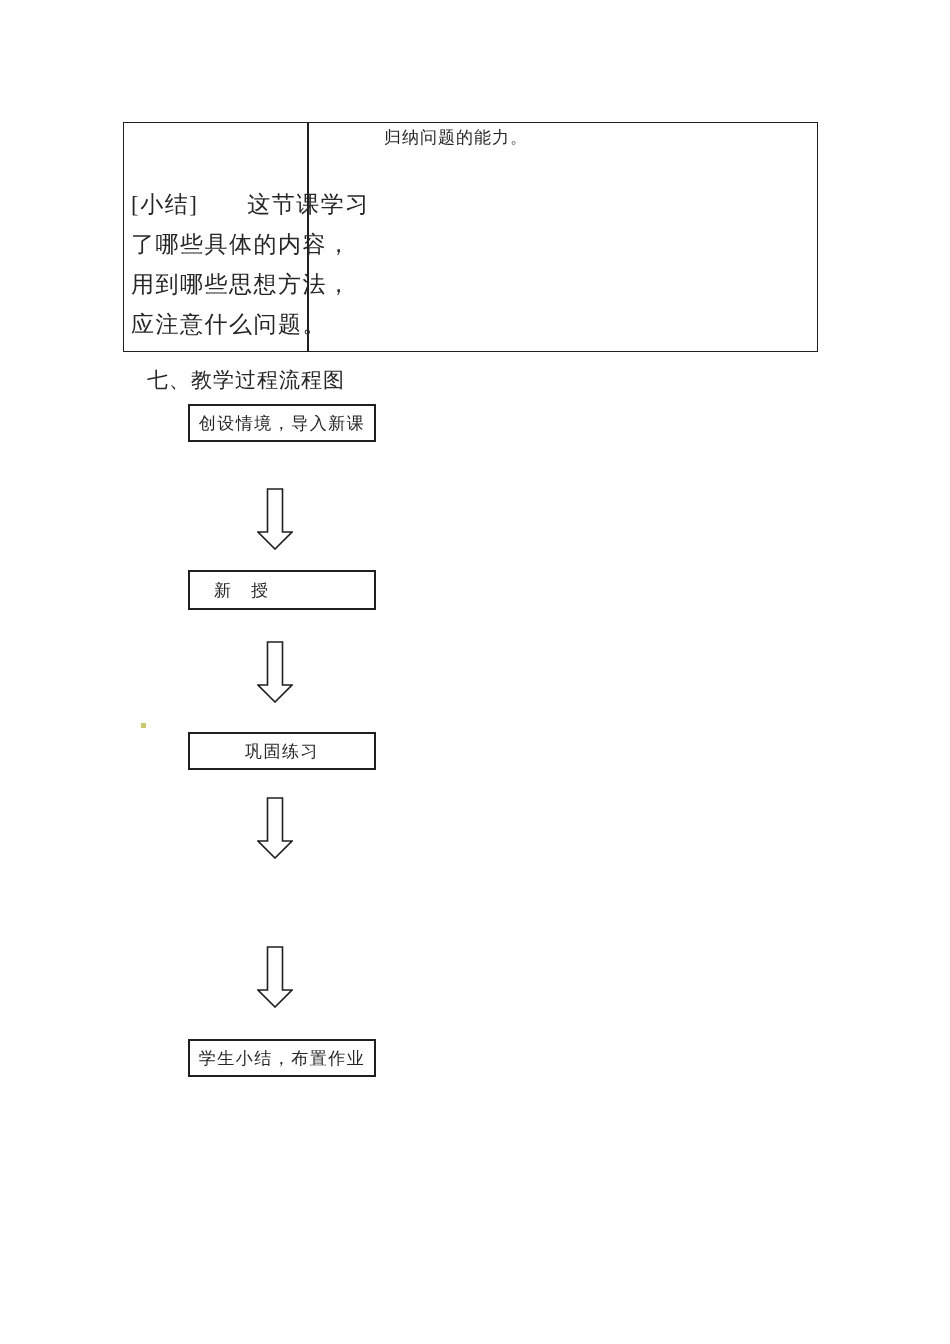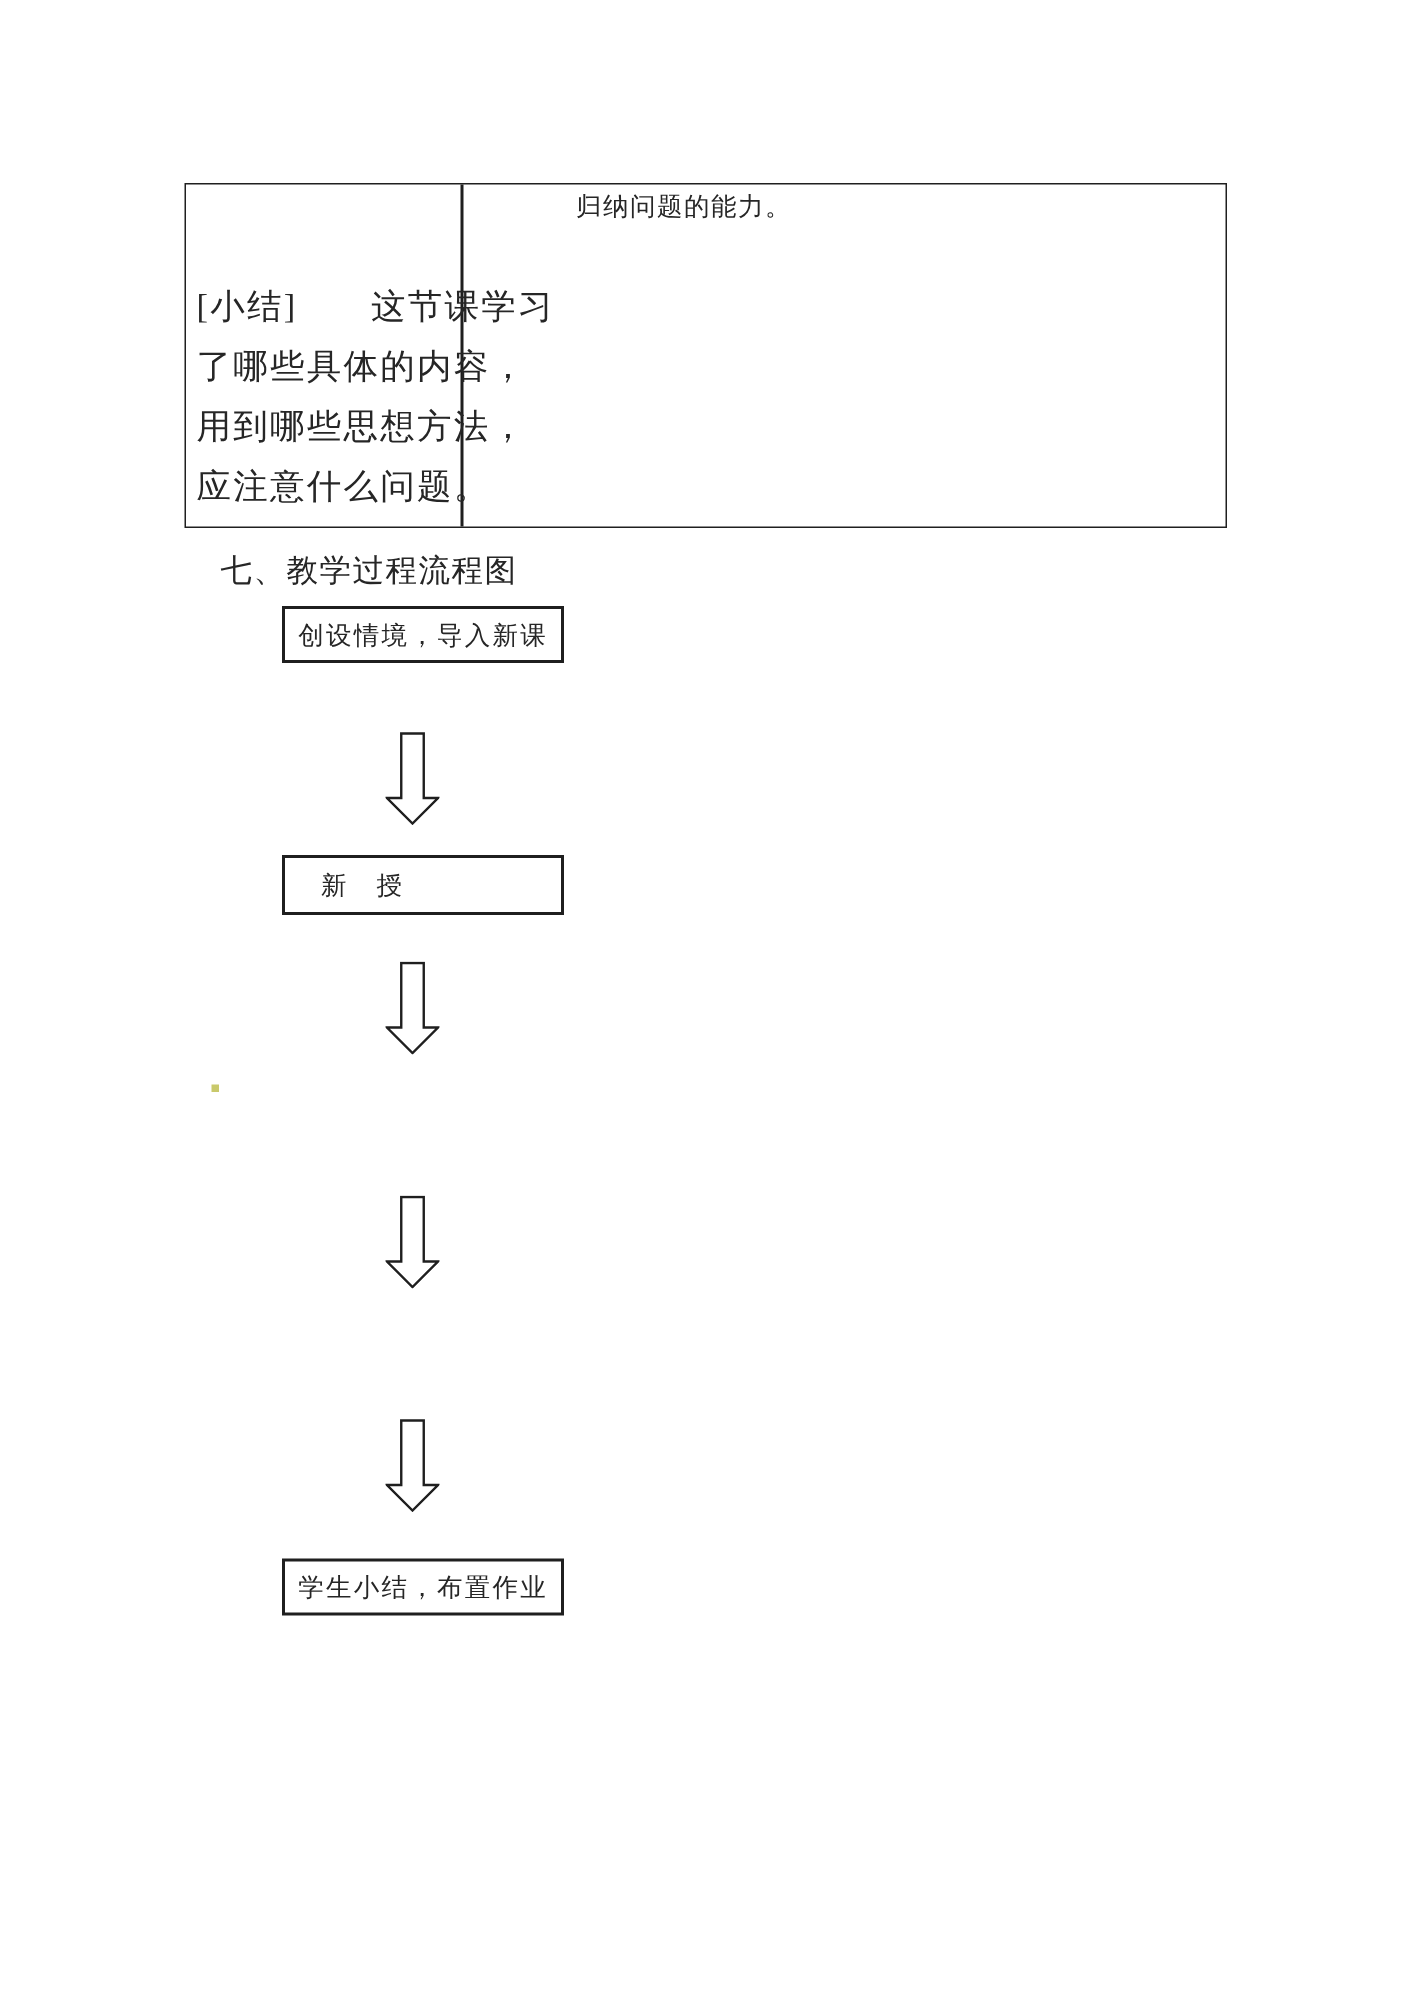--- a/index.html
+++ b/index.html
@@ -133,20 +133,21 @@
   </svg>
 
   <div class="flow-box box2 align-left">新　授</div>
 
   <svg class="flow-arrow arrow2" viewBox="0 0 36 62">
     <polygon points="10.5,1 25.5,1 25.5,44 35,44 18,61 1,44 10.5,44" fill="#ffffff" stroke="#1f1f1f" stroke-width="1.6" stroke-linejoin="miter"></polygon>
   </svg>
 
   <div class="stray-dot" style="background: rgb(201, 201, 107);"></div>
 
+  <div class="flow-box box3">巩固练习</div>
 
   <svg class="flow-arrow arrow3" viewBox="0 0 36 62">
     <polygon points="10.5,1 25.5,1 25.5,44 35,44 18,61 1,44 10.5,44" fill="#ffffff" stroke="#1f1f1f" stroke-width="1.6" stroke-linejoin="miter"></polygon>
   </svg>
 
 
   <svg class="flow-arrow arrow4" viewBox="0 0 36 62">
     <polygon points="10.5,1 25.5,1 25.5,44 35,44 18,61 1,44 10.5,44" fill="#ffffff" stroke="#1f1f1f" stroke-width="1.6" stroke-linejoin="miter"></polygon>
   </svg>
 

